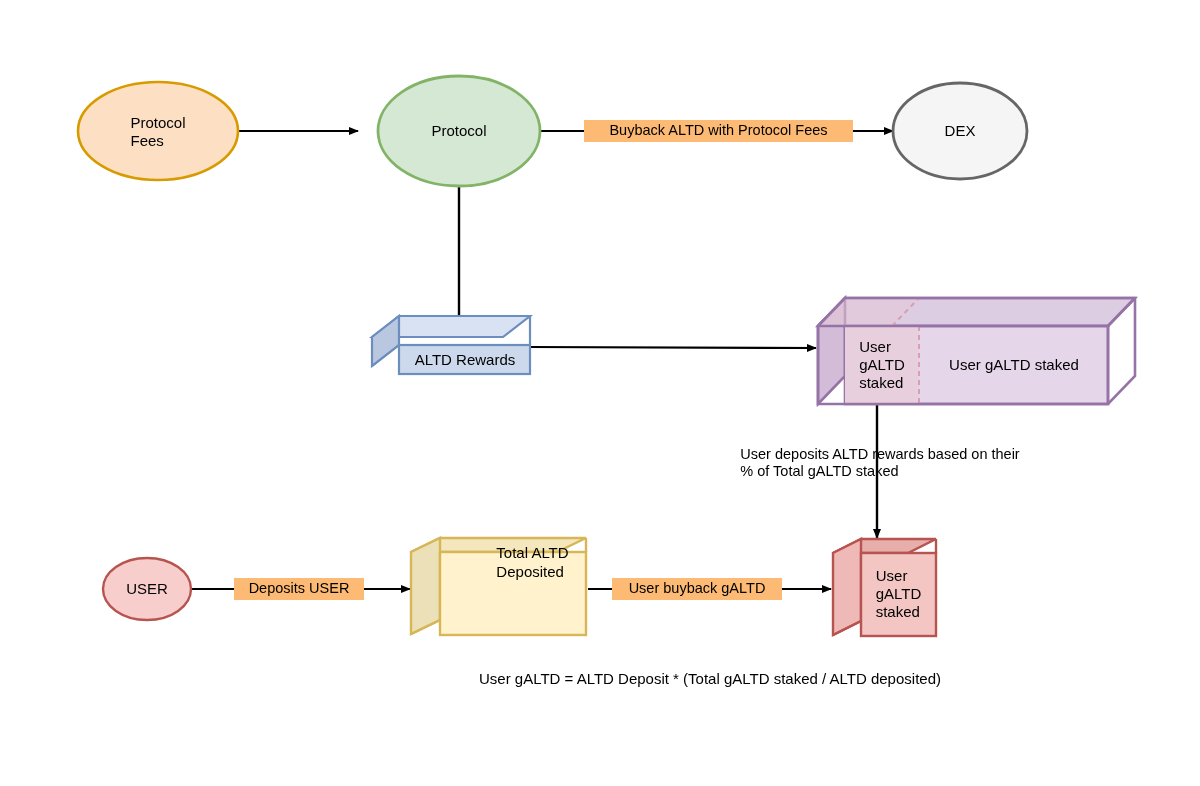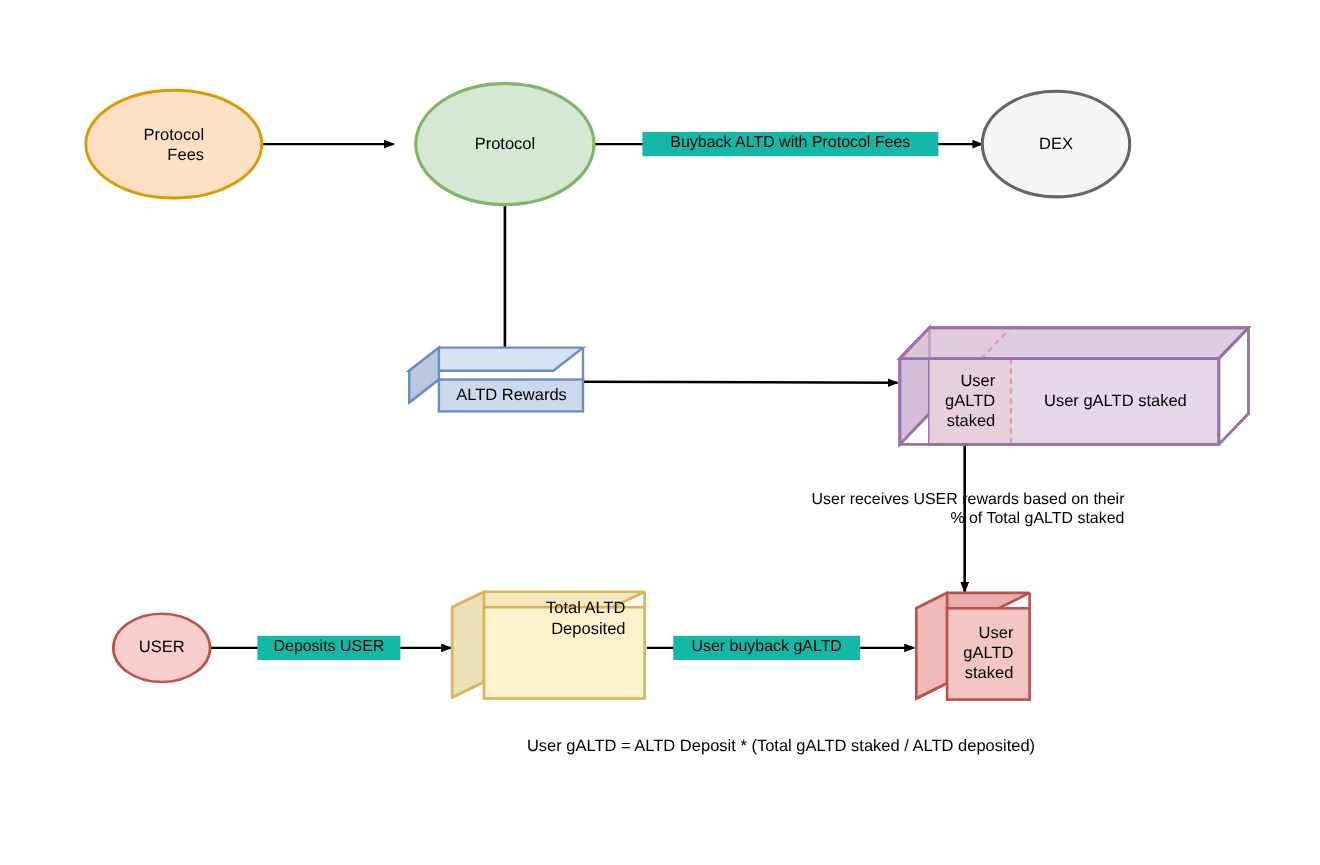--- a/index.html
+++ b/index.html
@@ -23,29 +23,29 @@
     position: absolute;
     top: 0;
     left: 0;
     width: 1200px;
     height: 786px;
   }
   .node-label, .edge-label, .formula-label {
     position: absolute;
     font-family: "Liberation Sans", sans-serif;
     color: #000000;
-    text-align: right;
+    text-align: left;
     line-height: 1.18;
     white-space: pre-line;
     pointer-events: none;
   }
   .node-label { font-size: 15px; }
   .edge-label {
     font-size: 14.5px;
-    background: #14b8a6;
+    background: #fdba74;
     padding: 0 2px;
   }
   .edge-label.multiline { background: transparent; }
   .formula-label { font-size: 15px; }
   .ctr {
     display: flex;
     align-items: center;
     justify-content: center;
   }
 </style>
@@ -174,21 +174,21 @@
   <div class="node-label ctr" style="left:442px; top:535px; width:155px; height:56px; line-height:1.26;padding-left:13px;">Total ALTD
 Deposited</div>
 
   <div class="node-label ctr" style="left:862px; top:557px; width:73px; height:74px; line-height:1.22;">User
 gALTD
 staked</div>
 
   <div class="edge-label ctr" style="left:584px; top:120px; width:265px; height:22px;">Buyback ALTD with Protocol Fees</div>
 
 
-  <div class="edge-label multiline ctr" style="left:718px; top:442px; width:320px; height:42px;">User receives USER rewards based on their
+  <div class="edge-label multiline ctr" style="left:718px; top:442px; width:320px; height:42px;">User deposits ALTD rewards based on their
 % of Total gALTD staked</div>
 
   <div class="edge-label ctr" style="left:234px; top:578px; width:126px; height:22px;">Deposits USER</div>
 
   <div class="edge-label ctr" style="left:612px; top:578px; width:166px; height:22px;">User buyback gALTD</div>
 
   <div class="formula-label ctr" style="left:360px; top:667px; width:700px; height:24px;">User gALTD = ALTD Deposit * (Total gALTD staked / ALTD deposited)</div>
 
 </div>
 

